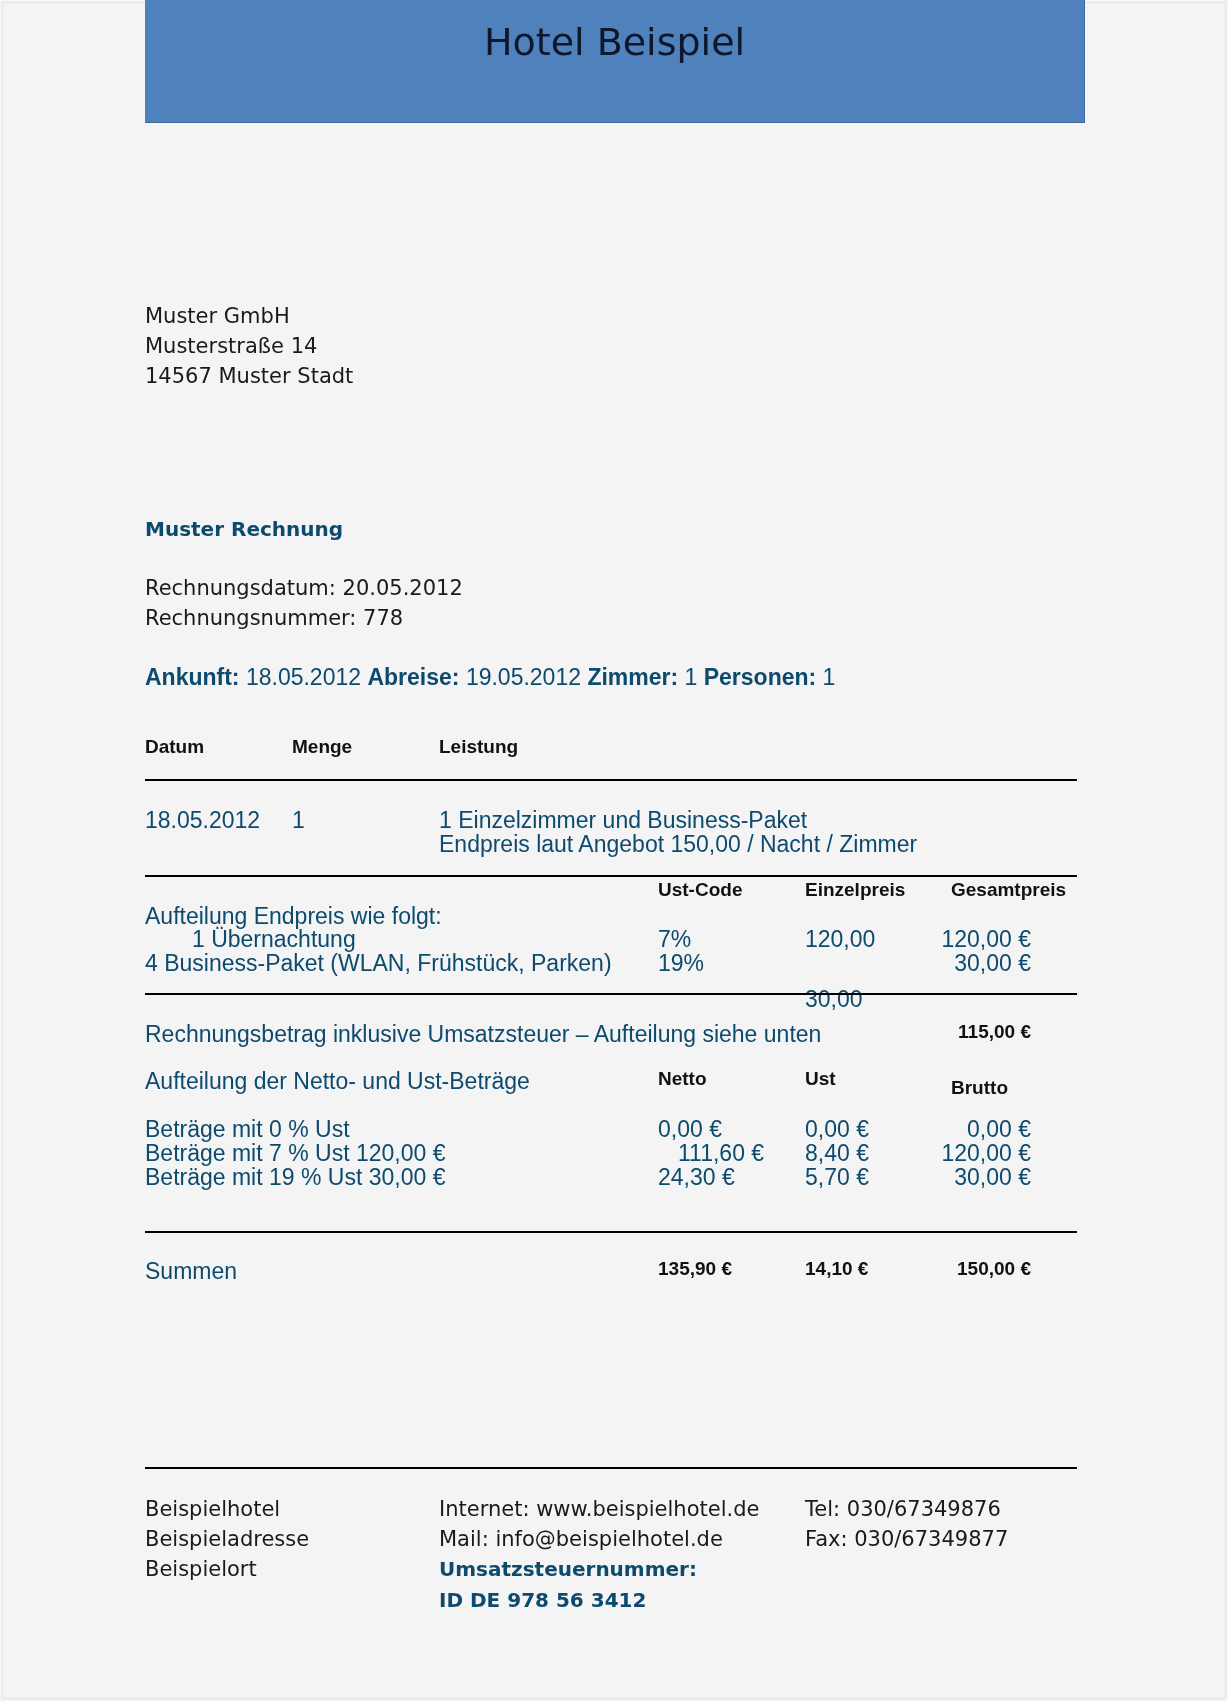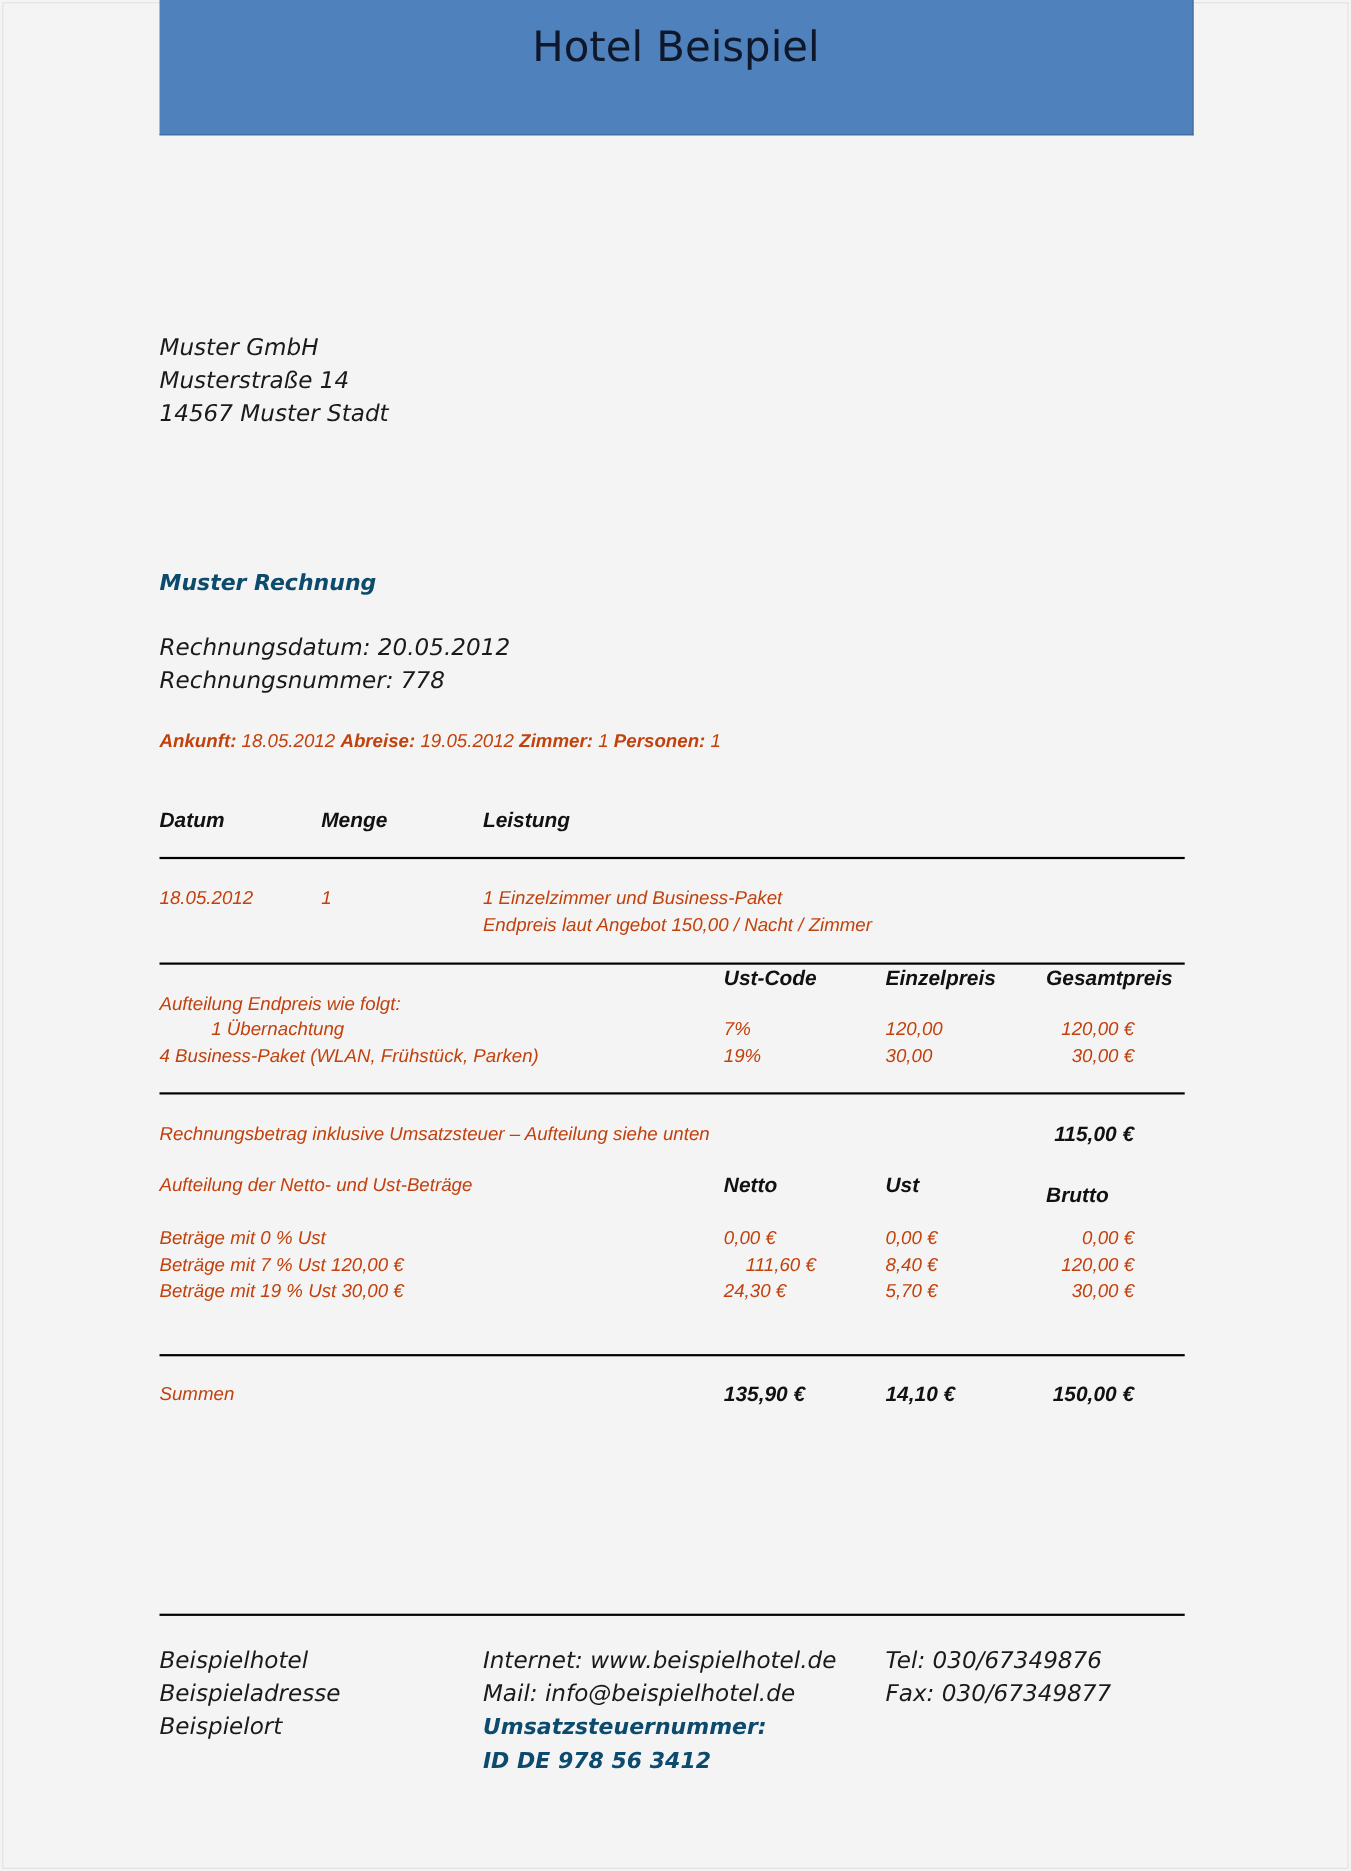--- a/index.html
+++ b/index.html
@@ -9,36 +9,36 @@
       position: relative;
       overflow: hidden;
       font-family: "Liberation Sans", sans-serif;
       color: #111;
     }
     .page-border {
       position: absolute; left: 2px; top: 2px; right: 2px; bottom: 2px;
       border: 1px solid #e2e2e2;
       pointer-events: none;
     }
-    .abs { position: absolute; white-space: nowrap; font-style: italic; }
+    .abs { position: absolute; white-space: nowrap; }
     .header {
       position: absolute; left: 145px; top: 0; width: 939px; height: 122px;
       background: #4f81bd;
       border-right: 1px solid #3f6a9e;
       border-bottom: 1px solid #3f6a9e;
     }
     .header-title {
       position: absolute; left: 0; right: 0; top: 20px;
       text-align: center; color: #0f172a;
       font-family: "DejaVu Sans", sans-serif;
       font-size: 38px; letter-spacing: 0px;
     }
     .cal { font-family: "DejaVu Sans", sans-serif; font-size: 21px; color: #1a1a1a; }
     .cal-b { font-family: "DejaVu Sans", sans-serif; font-size: 20px; font-weight: bold; color: #0c4a6e; }
-    .ar { font-family: "Liberation Sans", sans-serif; font-size: 17px; color: #c2410c; }
+    .ar { font-family: "Liberation Sans", sans-serif; font-size: 23px; color: #0c4a6e; }
     .ar-b { font-family: "Liberation Sans", sans-serif; font-size: 19px; font-weight: bold; color: #111; }
     .rule { position: absolute; left: 145px; width: 932px; height: 2px; background: #000; }
     .right { text-align: right; }
   </style>
 </head>
 <body>
 
 <div class="page-border"></div>
 
 <div class="header">
@@ -88,21 +88,21 @@
 
   <div class="abs ar" style="left:145px; top:903px;">Aufteilung Endpreis wie folgt:</div>
 
   <div class="abs ar" style="left:145px; top:926px;margin-left:47px;">1 Übernachtung</div>
   <div class="abs ar" style="left:658px; top:926px;">7%</div>
   <div class="abs ar" style="left:805px; top:926px;">120,00</div>
   <div class="abs ar right" style="left:900px; width:131px; top:926px;">120,00 €</div>
 
   <div class="abs ar" style="left:145px; top:950px;">4 Business-Paket (WLAN, Frühstück, Parken)</div>
   <div class="abs ar" style="left:658px; top:950px;">19%</div>
-  <div class="abs ar" style="left:805px; top:950px;text-align:center;">30,00</div>
+  <div class="abs ar" style="left:805px; top:986px;text-align:center;">30,00</div>
   <div class="abs ar right" style="left:900px; width:131px; top:950px;">30,00 €</div>
 </div>
 <div class="rule" style="top:993px;"></div>
 
 <div class="abs ar" style="left:145px; top:1021px;">Rechnungsbetrag inklusive Umsatzsteuer – Aufteilung siehe unten</div>
 <div class="abs ar-b right" style="left:900px; width:131px; top:1021px;">115,00 €</div>
 
 <div>
   <div class="abs ar" style="left:145px; top:1068px;">Aufteilung der Netto- und Ust-Beträge</div>
   <div class="abs ar-b" style="left:658px; top:1068px;">Netto</div>

